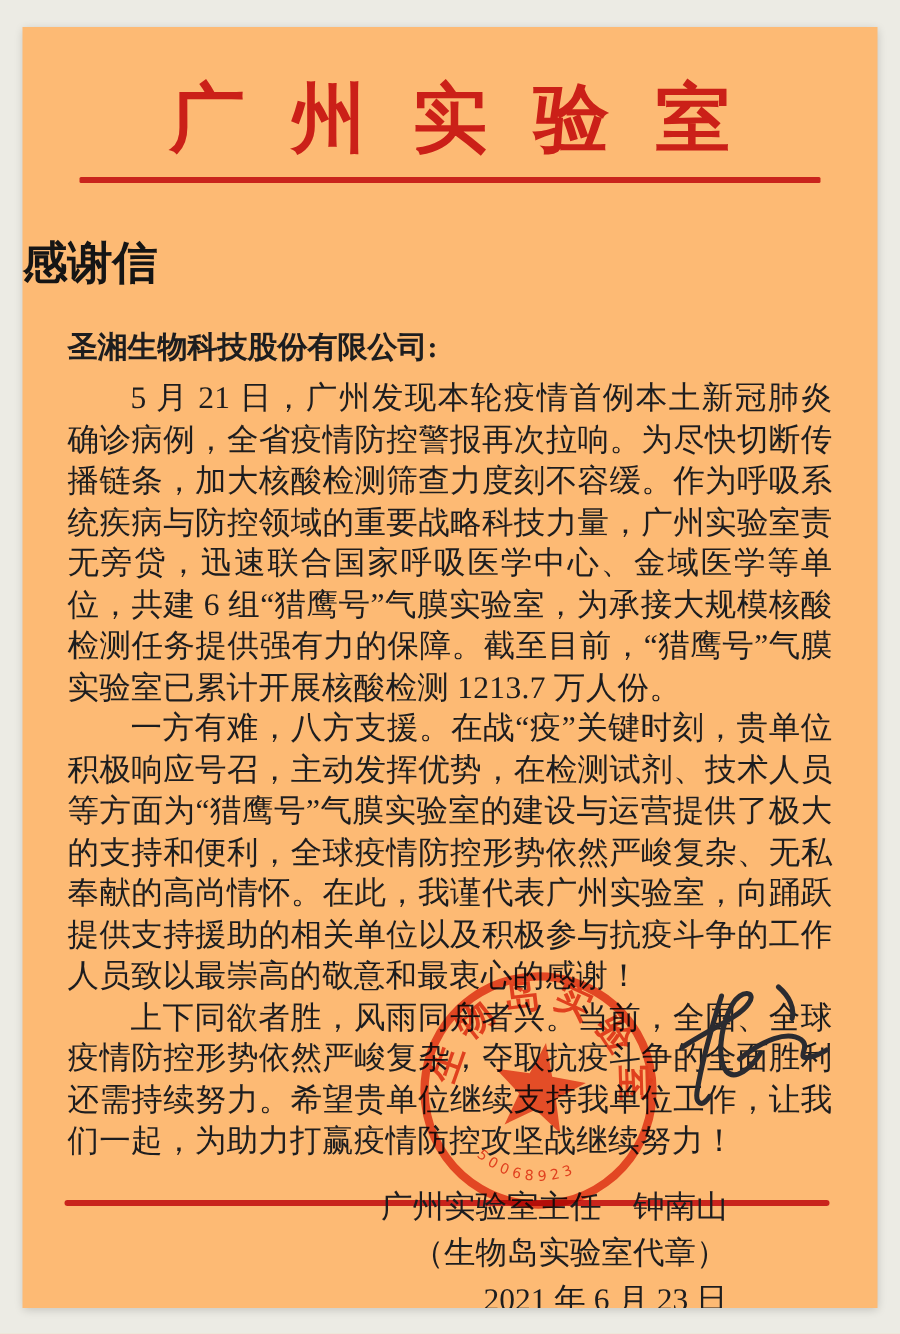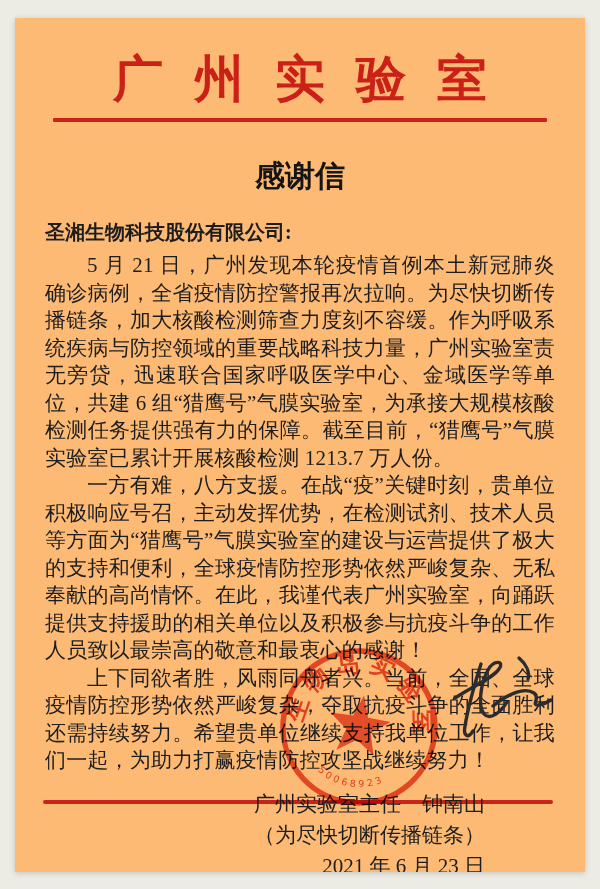--- a/index.html
+++ b/index.html
@@ -39,21 +39,21 @@
   }
   .redline-top {
     margin: 12px 38px 0 38px;
     height: 4px;
     background: #c9241c;
     border-radius: 1px;
   }
   
   .letter-title {
     margin: 36px 0 0 0;
-    text-align: center;
+    text-align: left;
     font-size: 30px;
     font-weight: bold;
     color: #151515;
     line-height: 36px;
   }
   .letter-content {
     padding: 0 30px;
     color: #1d1d1f;
   }
   .recipient {
@@ -130,21 +130,21 @@
     <div class="letter-content">
       <div class="recipient">圣湘生物科技股份有限公司:</div>
 
       <p class="para">5 月 21 日，广州发现本轮疫情首例本土新冠肺炎确诊病例，全省疫情防控警报再次拉响。为尽快切断传播链条，加大核酸检测筛查力度刻不容缓。作为呼吸系统疾病与防控领域的重要战略科技力量，广州实验室责无旁贷，迅速联合国家呼吸医学中心、金域医学等单位，共建 6 组“猎鹰号”气膜实验室，为承接大规模核酸检测任务提供强有力的保障。截至目前，“猎鹰号”气膜实验室已累计开展核酸检测 1213.7 万人份。</p>
       <p class="para">一方有难，八方支援。在战“疫”关键时刻，贵单位积极响应号召，主动发挥优势，在检测试剂、技术人员等方面为“猎鹰号”气膜实验室的建设与运营提供了极大的支持和便利，全球疫情防控形势依然严峻复杂、无私奉献的高尚情怀。在此，我谨代表广州实验室，向踊跃提供支持援助的相关单位以及积极参与抗疫斗争的工作人员致以最崇高的敬意和最衷心的感谢！</p>
       <p class="para">上下同欲者胜，风雨同舟者兴。当前，全国、全球疫情防控形势依然严峻复杂，夺取抗疫斗争的全面胜利还需持续努力。希望贵单位继续支持我单位工作，让我们一起，为助力打赢疫情防控攻坚战继续努力！</p>
     </div>
 
     <div class="sig-block">
       <div>广州实验室主任　钟南山</div>
-      <div>（为尽快切断传播链条）</div>
+      <div>（生物岛实验室代章）</div>
       <div>2021 年 6 月 23 日</div>
     </div>
 
     <svg class="seal" viewBox="0 0 170 170" xmlns="http://www.w3.org/2000/svg">
       <defs>
         <path id="arcTop" d="M 31.4 101.4 A 56 56 0 1 1 138.6 101.4" fill="none"></path>
         <path id="arcBottom" d="M 30.6 110.4 A 60 60 0 0 0 139.4 110.4" fill="none"></path>
       </defs>
       <circle cx="85" cy="85" r="76" fill="none" stroke="#e04a31" stroke-width="5.5" opacity="0.95"></circle>
       <polygon points="85,53 92.6,74.5 115.4,75.1 97.4,89 103.8,110.9 85,98 66.2,110.9 72.6,89 54.6,75.1 77.4,74.5" fill="#e04a31" opacity="0.9"></polygon>

